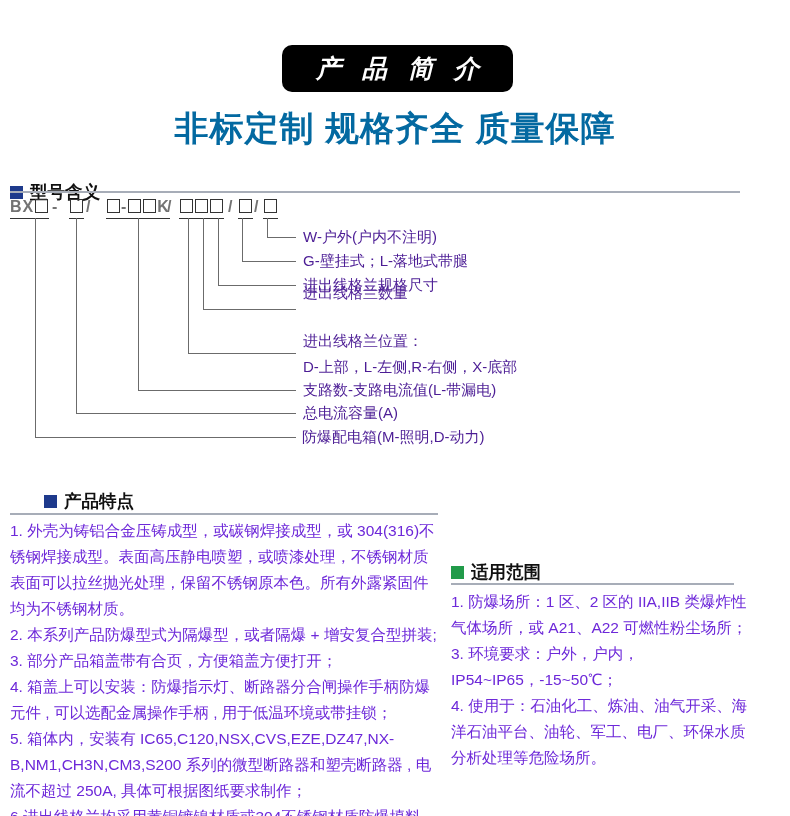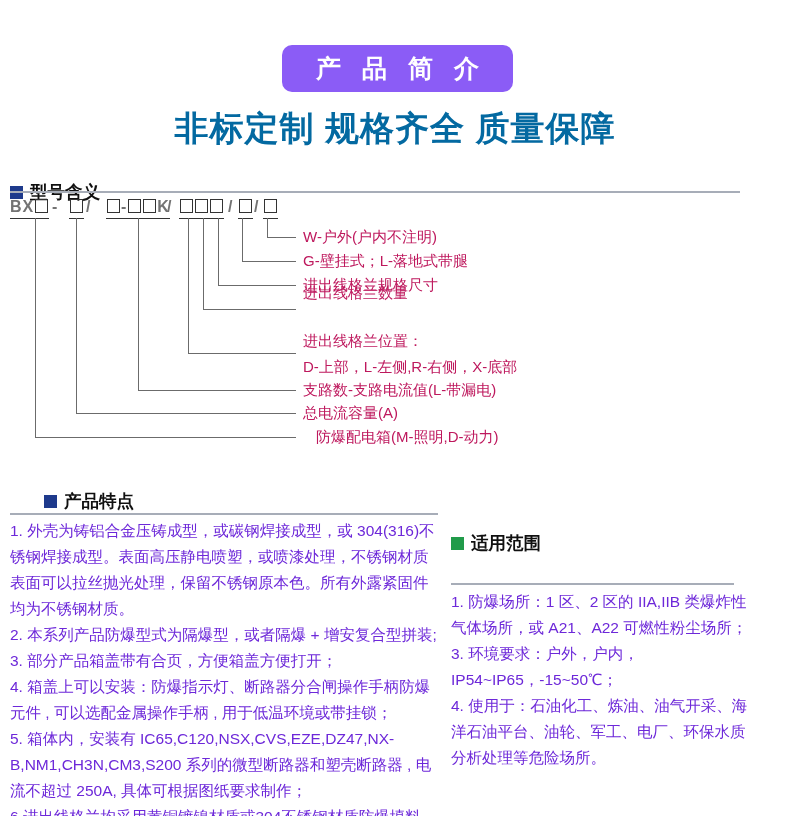--- a/index.html
+++ b/index.html
@@ -24,31 +24,31 @@
     font-size:17.5px;font-weight:bold;color:#101010;}
   .bullet{width:13px;height:13px;flex:0 0 13px;}
   .sec-underline{position:absolute;height:2px;background:#a7adb8;}
   
   .code-seg{position:absolute;top:199px;font-size:16px;font-weight:bold;color:#737373;
     letter-spacing:1px;white-space:nowrap;line-height:16px;}
   .code-seg.u{border-bottom:1.5px solid #333;padding-bottom:3px;}
   .mbox{display:inline-block;width:11px;height:12px;border:1.5px solid #333;
     vertical-align:-1px;margin:0 1px;}
   .connector{position:absolute;border-left:1.5px solid #6b6b6b;border-bottom:1.5px solid #6b6b6b;}
-  .conn-label{position:absolute;font-size:15px;color:#be185d;white-space:nowrap;line-height:18px;}
+  .conn-label{position:absolute;font-size:15px;color:#4c1d95;white-space:nowrap;line-height:18px;}
   
   .sec-body{position:absolute;}
   .sec-body p{margin:0;font-size:15.5px;line-height:26px;color:#6d28d9;}
 </style>
 </head>
 <body>
 
 <div class="page">
 
-  <div class="banner" style="background-color: #8b5cf6;">产 品 简 介</div>
+  <div class="banner" style="background-color: #000000; font-style: italic;">产 品 简 介</div>
 
   <div class="headline">非标定制 规格齐全 质量保障</div>
 
   <div class="sec-header" style="left:10px;top:180px;">
     <span class="bullet" style="background-color: rgb(30, 58, 140);"></span>
     <span>型号含义</span>
   </div>
   <div class="sec-underline" style="left:10px;top:191px;width:730px;"></div>
 
   <div>
@@ -72,38 +72,38 @@
       <div class="connector" style="left: 203px; top: 218px; width: 92px; height: 91px;"></div>
       <div class="conn-label" style="left: 303px; top: 284px;">进出线格兰数量</div>
       <div class="connector" style="left: 188px; top: 218px; width: 107px; height: 135px;"></div>
       <div class="conn-label" style="left: 303px; top: 332px;">进出线格兰位置：</div>
       <div class="conn-label" style="left: 303px; top: 358px;">D-上部，L-左侧,R-右侧，X-底部</div>
       <div class="connector" style="left: 138px; top: 218px; width: 157px; height: 172px;"></div>
       <div class="conn-label" style="left: 303px; top: 381px;">支路数-支路电流值(L-带漏电)</div>
       <div class="connector" style="left: 76px; top: 218px; width: 219px; height: 195px;"></div>
       <div class="conn-label" style="left: 303px; top: 404px;">总电流容量(A)</div>
       <div class="connector" style="left: 35px; top: 218px; width: 260px; height: 219px;"></div>
-      <div class="conn-label" style="left: 316px; top: 428px;">防爆配电箱(M-照明,D-动力)</div>
+      <div class="conn-label" style="left: 302px; top: 428px;">防爆配电箱(M-照明,D-动力)</div>
     </div>
 
   <div class="sec-header" style="left:10px;top:489px;padding-left:34px;">
     <span class="bullet" style="background-color: rgb(30, 58, 140);"></span>
     <span>产品特点</span>
   </div>
   <div class="sec-underline" style="left:10px;top:513px;width:428px;"></div>
   <div class="sec-body" style="left:10px;top:518px;width:428px;">
       <p>1. 外壳为铸铝合金压铸成型，或碳钢焊接成型，或 304(316)不锈钢焊接成型。表面高压静电喷塑，或喷漆处理，不锈钢材质表面可以拉丝抛光处理，保留不锈钢原本色。所有外露紧固件均为不锈钢材质。</p>
       <p>2. 本系列产品防爆型式为隔爆型，或者隔爆 + 增安复合型拼装;</p>
       <p>3. 部分产品箱盖带有合页，方便箱盖方便打开；</p>
       <p>4. 箱盖上可以安装：防爆指示灯、断路器分合闸操作手柄防爆元件 , 可以选配金属操作手柄 , 用于低温环境或带挂锁；</p>
       <p>5. 箱体内，安装有 IC65,C120,NSX,CVS,EZE,DZ47,NX-B,NM1,CH3N,CM3,S200 系列的微型断路器和塑壳断路器 , 电流不超过 250A, 具体可根据图纸要求制作；</p>
       <p>6.进出线格兰均采用黄铜镀镍材质或304不锈钢材质防爆填料函，可以满足钢管或挠管连接；</p>
     </div>
 
-  <div class="sec-header" style="left:451px;top:531px;align-items:center;">
+  <div class="sec-header" style="left:451px;top:560px;align-items:center;">
     <span class="bullet" style="background-color: rgb(33, 155, 74);"></span>
     <span>适用范围</span>
   </div>
   <div class="sec-underline" style="left:451px;top:583px;width:283px;"></div>
   <div class="sec-body" style="left:451px;top:589px;width:300px;">
       <p>1. 防爆场所：1 区、2 区的 IIA,IIB 类爆炸性气体场所，或 A21、A22 可燃性粉尘场所；</p>
       <p>3. 环境要求：户外，户内，IP54~IP65，-15~50℃；</p>
       <p>4. 使用于：石油化工、炼油、油气开采、海洋石油平台、油轮、军工、电厂、环保水质分析处理等危险场所。</p>
     </div>
 

